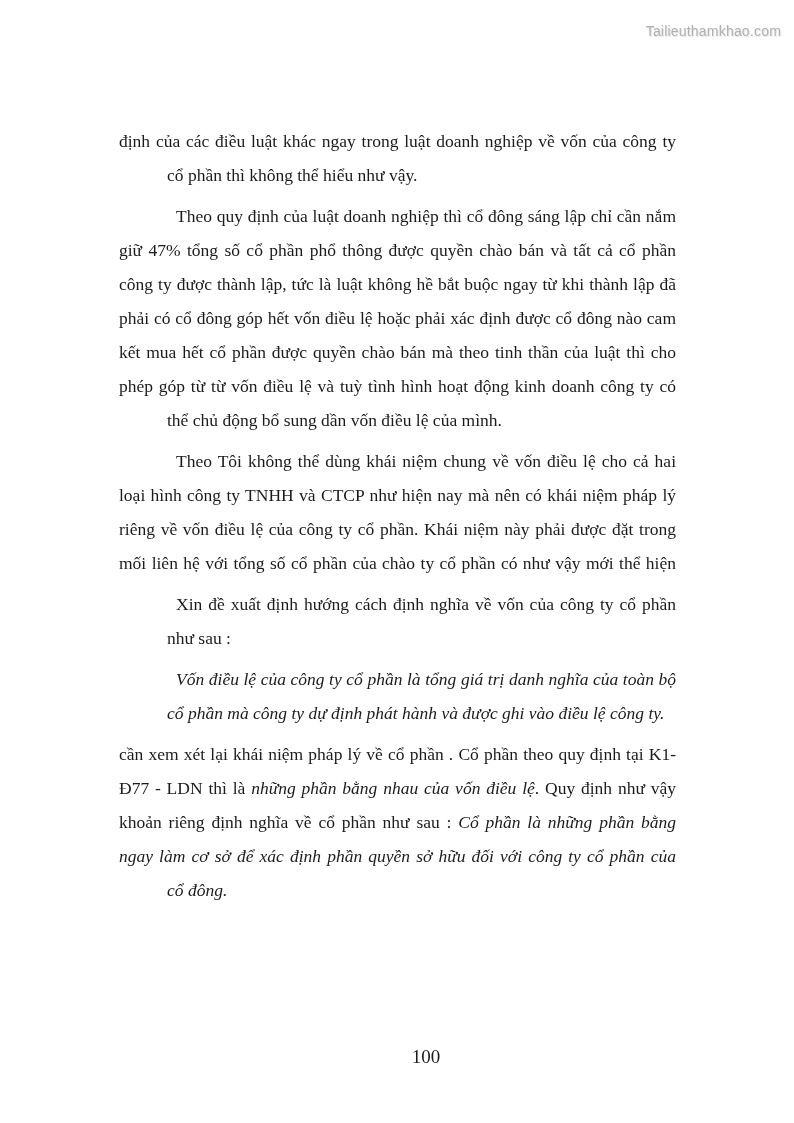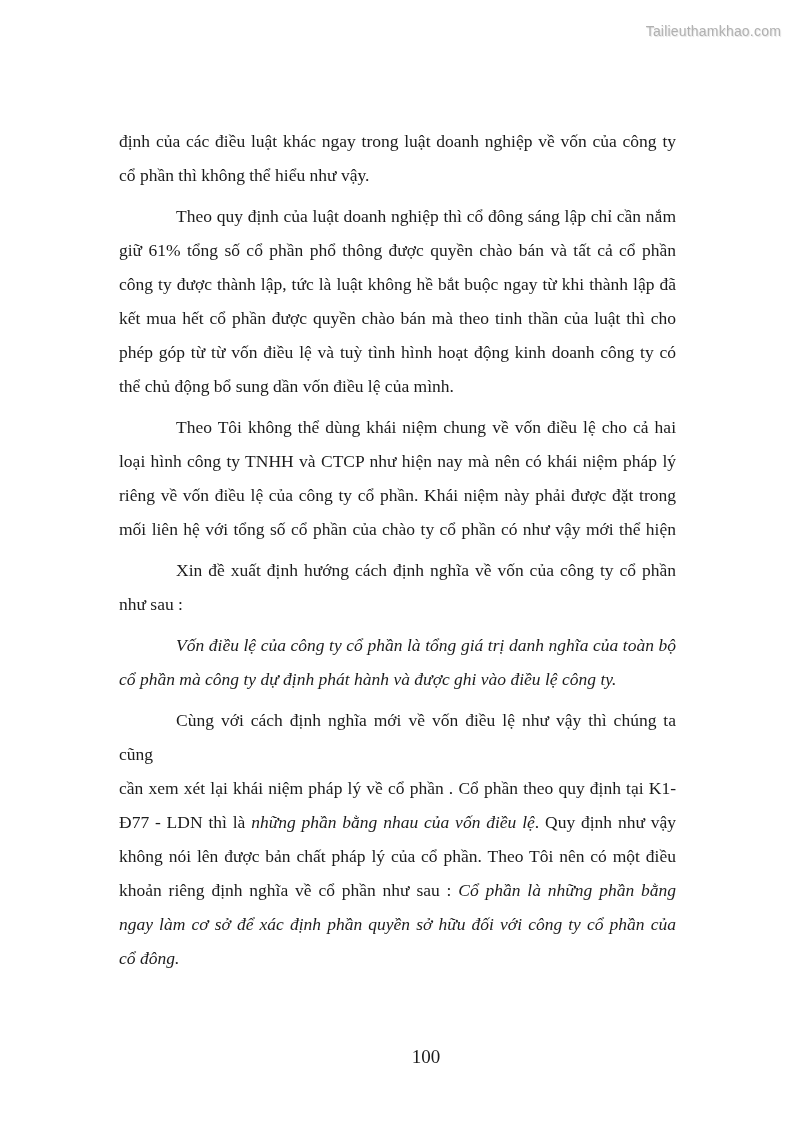--- a/index.html
+++ b/index.html
@@ -31,21 +31,21 @@
     font-size: 17.5px;
   }
   .para { margin: 0; }
   .para:not(:first-child) { margin-top: 7px; }
   .line {
     line-height: 34px;
     text-align: justify;
     text-align-last: justify;
   }
   .line.indent { text-indent: 57px; }
-  .line.last { text-align-last: left; }
+  .line.last { text-align-last: left; margin-left: 48px; }
   .run.italic { font-style: italic; }
   .page-number {
     position: absolute;
     top: 1046px;
     left: 29px;
     width: 794px;
     text-align: center;
     font-size: 19px;
     color: #1b1b1b;
   }
@@ -56,45 +56,44 @@
 <div class="page">
   <div class="watermark">Tailieuthamkhao.com</div>
 
   <div class="content">
       <div class="para">
         <div class="line"><span class="run">định của các điều luật khác ngay trong luật doanh nghiệp về vốn của công ty</span></div>
         <div class="line last"><span class="run">cổ phần thì không thể hiểu như vậy.</span></div>
       </div>
       <div class="para">
         <div class="line indent"><span class="run">Theo quy định của luật doanh nghiệp thì cổ đông sáng lập chỉ cần nắm</span></div>
-        <div class="line"><span class="run">giữ 61% tổng số cổ phần phổ thông được quyền chào bán và tất cả cổ phần</span></div>
+        <div class="line"><span class="run">giữ 47% tổng số cổ phần phổ thông được quyền chào bán và tất cả cổ phần</span></div>
         <div class="line"><span class="run">công ty được thành lập, tức là luật không hề bắt buộc ngay từ khi thành lập đã</span></div>
+        <div class="line"><span class="run">phải có cổ đông góp hết vốn điều lệ hoặc phải xác định được cổ đông nào cam</span></div>
         <div class="line"><span class="run">kết mua hết cổ phần được quyền chào bán mà theo tinh thần của luật thì cho</span></div>
         <div class="line"><span class="run">phép góp từ từ vốn điều lệ và tuỳ tình hình hoạt động kinh doanh công ty có</span></div>
         <div class="line last"><span class="run">thể chủ động bổ sung dần vốn điều lệ của mình.</span></div>
       </div>
       <div class="para">
         <div class="line indent"><span class="run">Theo Tôi không thể dùng khái niệm chung về vốn điều lệ cho cả hai</span></div>
         <div class="line"><span class="run">loại hình công ty TNHH và CTCP như hiện nay mà nên có khái niệm pháp lý</span></div>
         <div class="line"><span class="run">riêng về vốn điều lệ của công ty cổ phần. Khái niệm này phải được đặt trong</span></div>
         <div class="line"><span class="run">mối liên hệ với tổng số cổ phần của chào ty cổ phần có như vậy mới thể hiện</span></div>
       </div>
       <div class="para">
         <div class="line indent"><span class="run">Xin đề xuất định hướng cách định nghĩa về vốn của công ty cổ phần</span></div>
         <div class="line last"><span class="run">như sau :</span></div>
       </div>
       <div class="para">
         <div class="line indent"><span class="run italic">Vốn điều lệ của công ty cổ phần là tổng giá trị danh nghĩa của toàn bộ</span></div>
         <div class="line last"><span class="run italic">cổ phần mà công ty dự định phát hành và được ghi vào điều lệ công ty.</span></div>
       </div>
       <div class="para">
-        <div class="line indent"><span class="run">Cùng với cách định nghĩa mới về vốn điều lệ như vậy thì chúng ta cũng</span></div>
         <div class="line"><span class="run">cần xem xét lại khái niệm pháp lý về cổ phần . Cổ phần theo quy định tại K1-</span></div>
         <div class="line"><span class="run">Đ77 - LDN thì là </span><span class="run italic">những phần bằng nhau của vốn điều lệ</span><span class="run">. Quy định như vậy</span></div>
-        <div class="line"><span class="run">không nói lên được bản chất pháp lý của cổ phần.  Theo Tôi nên có một điều</span></div>
         <div class="line"><span class="run">khoản riêng định nghĩa về cổ phần như sau : </span><span class="run italic">Cổ phần là những phần bằng</span></div>
         <div class="line"><span class="run italic">ngay làm cơ sở để xác định phần quyền sở hữu đối với công ty cổ phần của</span></div>
         <div class="line last"><span class="run italic">cổ đông.</span></div>
       </div>
     </div>
 
   <div class="page-number">100</div>
 </div>
 
 </body></html>

